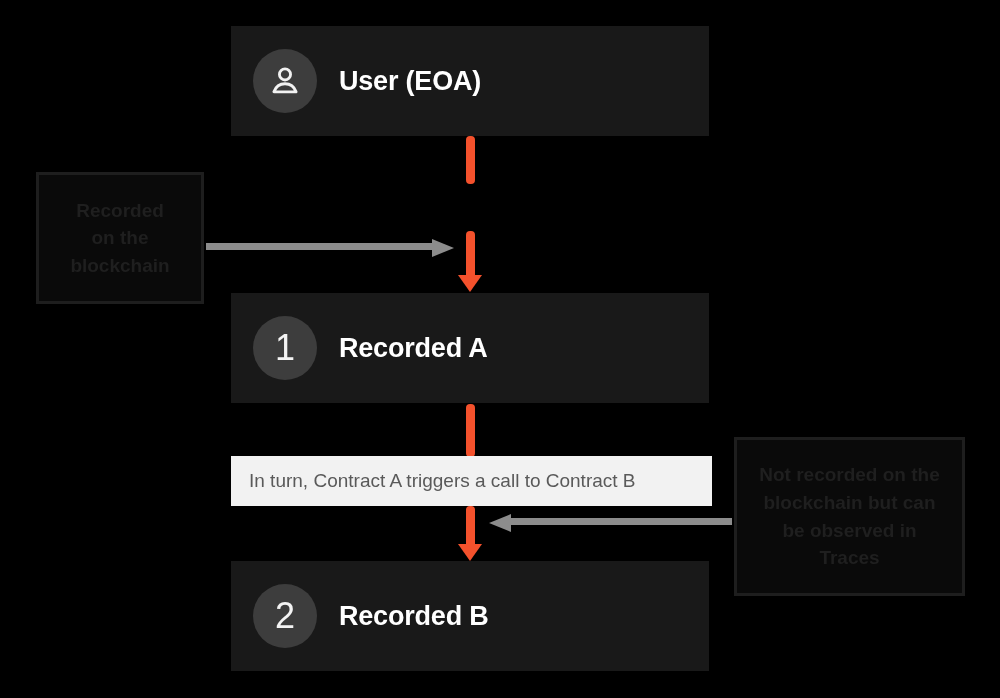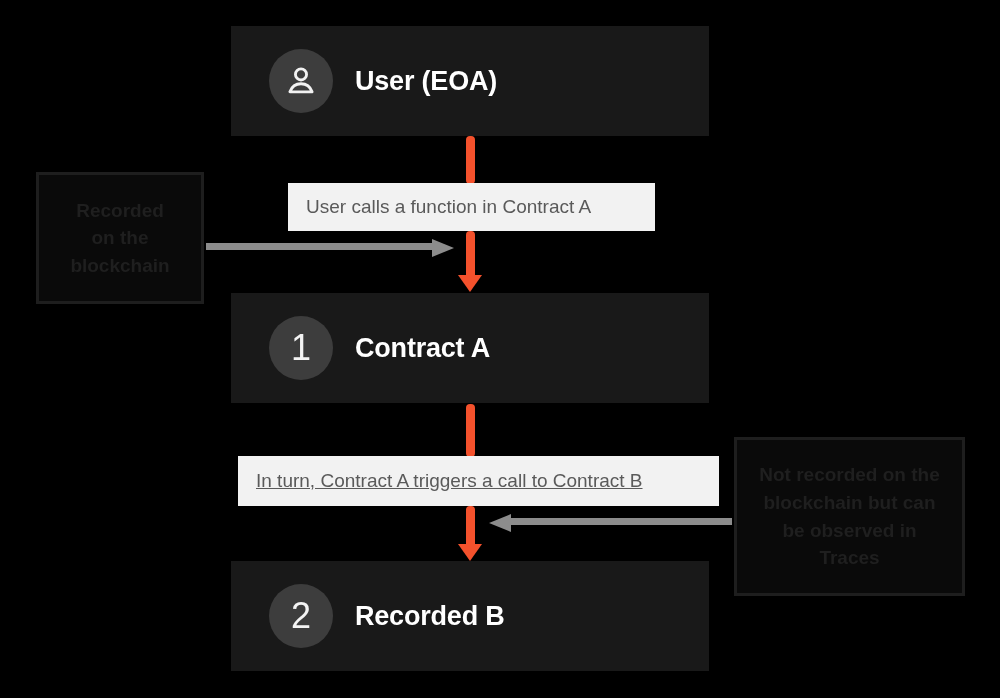--- a/index.html
+++ b/index.html
@@ -27,21 +27,21 @@
   
   .node {
     position: absolute;
     left: 231px;
     width: 478px;
     height: 110px;
     background: #191919;
     display: flex;
     align-items: center;
     box-sizing: border-box;
-    padding-left: 38px;
+    padding-left: 22px;
   }
   #node-user     { top: 26px; }
   #node-contract-a { top: 293px; }
   #node-contract-b { top: 561px; }
 
   .node-badge {
     width: 64px;
     height: 64px;
     border-radius: 50%;
     background: #3d3d3d;
@@ -82,25 +82,24 @@
     padding: 0 18px;
     white-space: nowrap;
   }
   #caption-1 {
     left: 288px;
     top: 183px;
     width: 367px;
     height: 48px;
   }
   #caption-2 {
-    left: 238px;
+    left: 231px;
     top: 456px;
     width: 481px;
     height: 50px;
-    text-decoration: underline;
   }
 
   
   .red-arrow {
     position: absolute;
     left: 462px;
     width: 16px;
   }
   .red-arrow .shaft {
     position: absolute;
@@ -218,21 +217,21 @@
         </svg>
       </span>
     </div>
     <div class="node-label">User (EOA)</div>
   </div>
 
   <div class="node" id="node-contract-a">
     <div class="node-badge">
       <span class="num">1</span>
     </div>
-    <div class="node-label">Contract A</div>
+    <div class="node-label">Recorded A</div>
   </div>
 
   <div class="node" id="node-contract-b">
     <div class="node-badge">
       <span class="num">2</span>
     </div>
     <div class="node-label">Recorded B</div>
   </div>
 
   <div class="red-arrow" id="red-stub-1">
@@ -243,21 +242,20 @@
     <div class="head"></div>
   </div>
   <div class="red-arrow" id="red-stub-2">
     <div class="shaft"></div>
   </div>
   <div class="red-arrow" id="red-arrow-2">
     <div class="shaft"></div>
     <div class="head"></div>
   </div>
 
-  <div class="caption" id="caption-1">User calls a function in Contract A</div>
   <div class="caption" id="caption-2">In turn, Contract A triggers a call to Contract B</div>
 
   <div class="annotation" id="annotation-left">
     <div>
       <span class="ann-line">Recorded</span>
       <span class="ann-line">on the</span>
       <span class="ann-line">blockchain</span>
     </div>
   </div>
 

